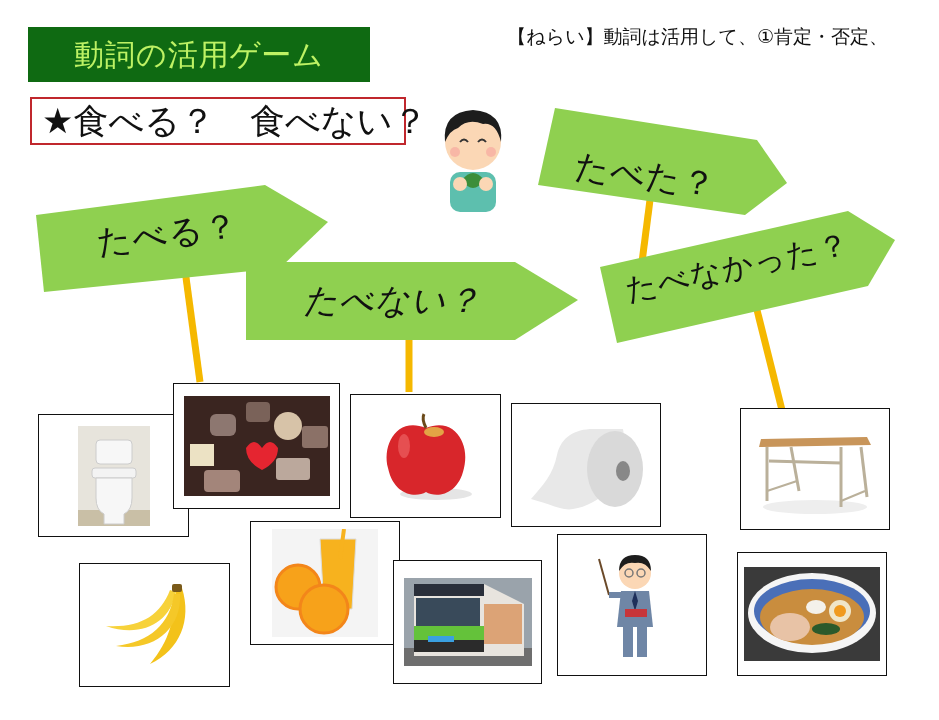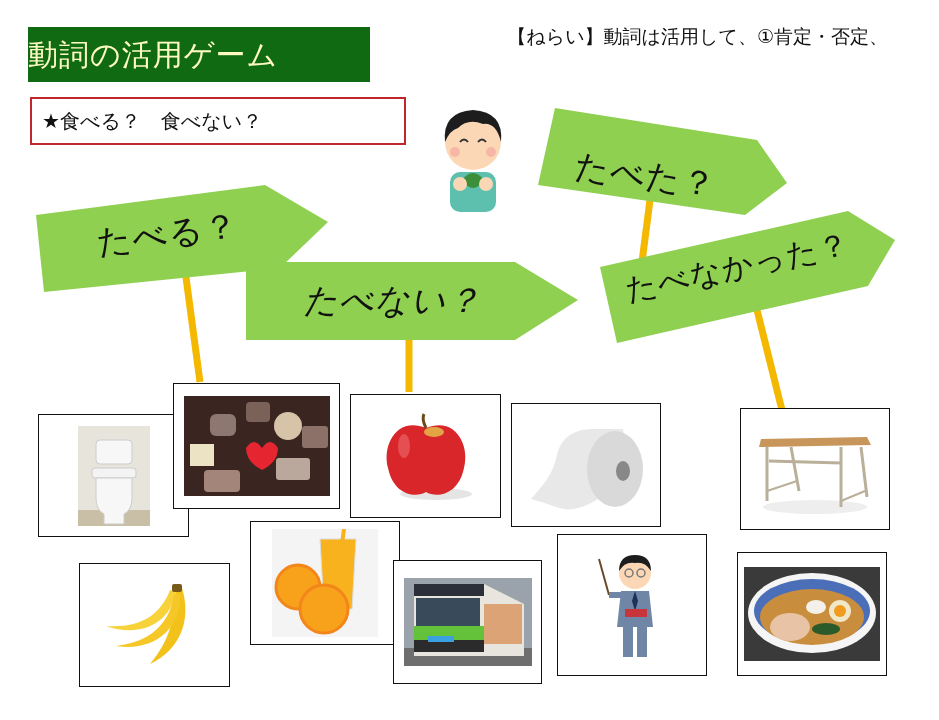--- a/index.html
+++ b/index.html
@@ -6,28 +6,28 @@
   body {
     width: 939px; height: 720px; position: relative; overflow: hidden;
     background: #ffffff;
     font-family: "DejaVu Sans", "Liberation Sans", sans-serif;
     color: #111;
   }
   .abs { position: absolute; }
   .title-box {
     left: 28px; top: 27px; width: 342px; height: 55px;
     background: #0f6a12;
-    color: #fef9c3;
+    color: #bef264;
     font-size: 30px; line-height: 55px;
-    letter-spacing: 1px;
+    text-align: center; letter-spacing: 1px;
   }
   .question-box {
     left: 30px; top: 97px; width: 376px; height: 48px;
     border: 2px solid #c0272d; box-sizing: border-box;
-    font-size: 20px; line-height: 44px; padding-left: 10px;
+    font-size: 35px; line-height: 44px; padding-left: 10px;
     white-space: pre; color: #111;
   }
   .aim {
     left: 428px; top: 22px; width: 460px;
     font-size: 19px; line-height: 28px; color: #111;
   }
   .aim div { white-space: nowrap; text-align: right; }
 
   svg.signs { position: absolute; left: 0; top: 0; }
   .sign-label {

